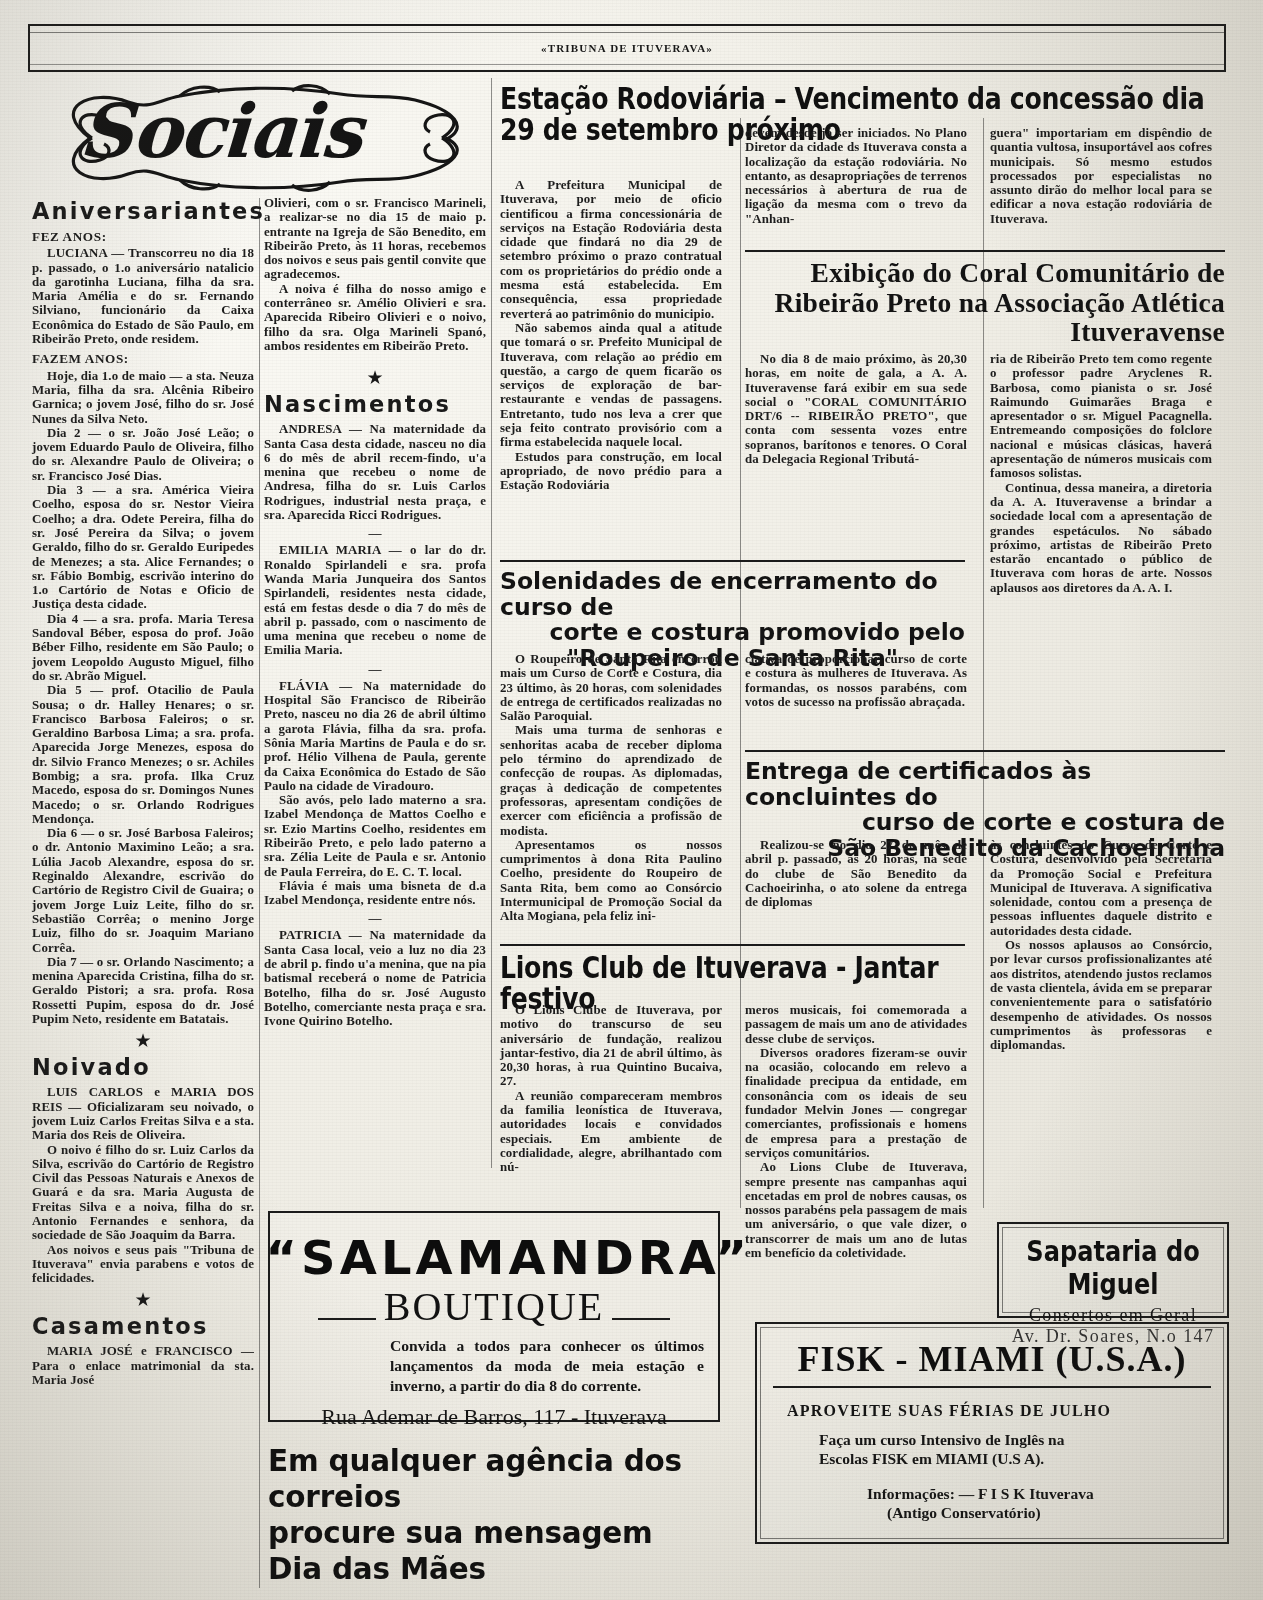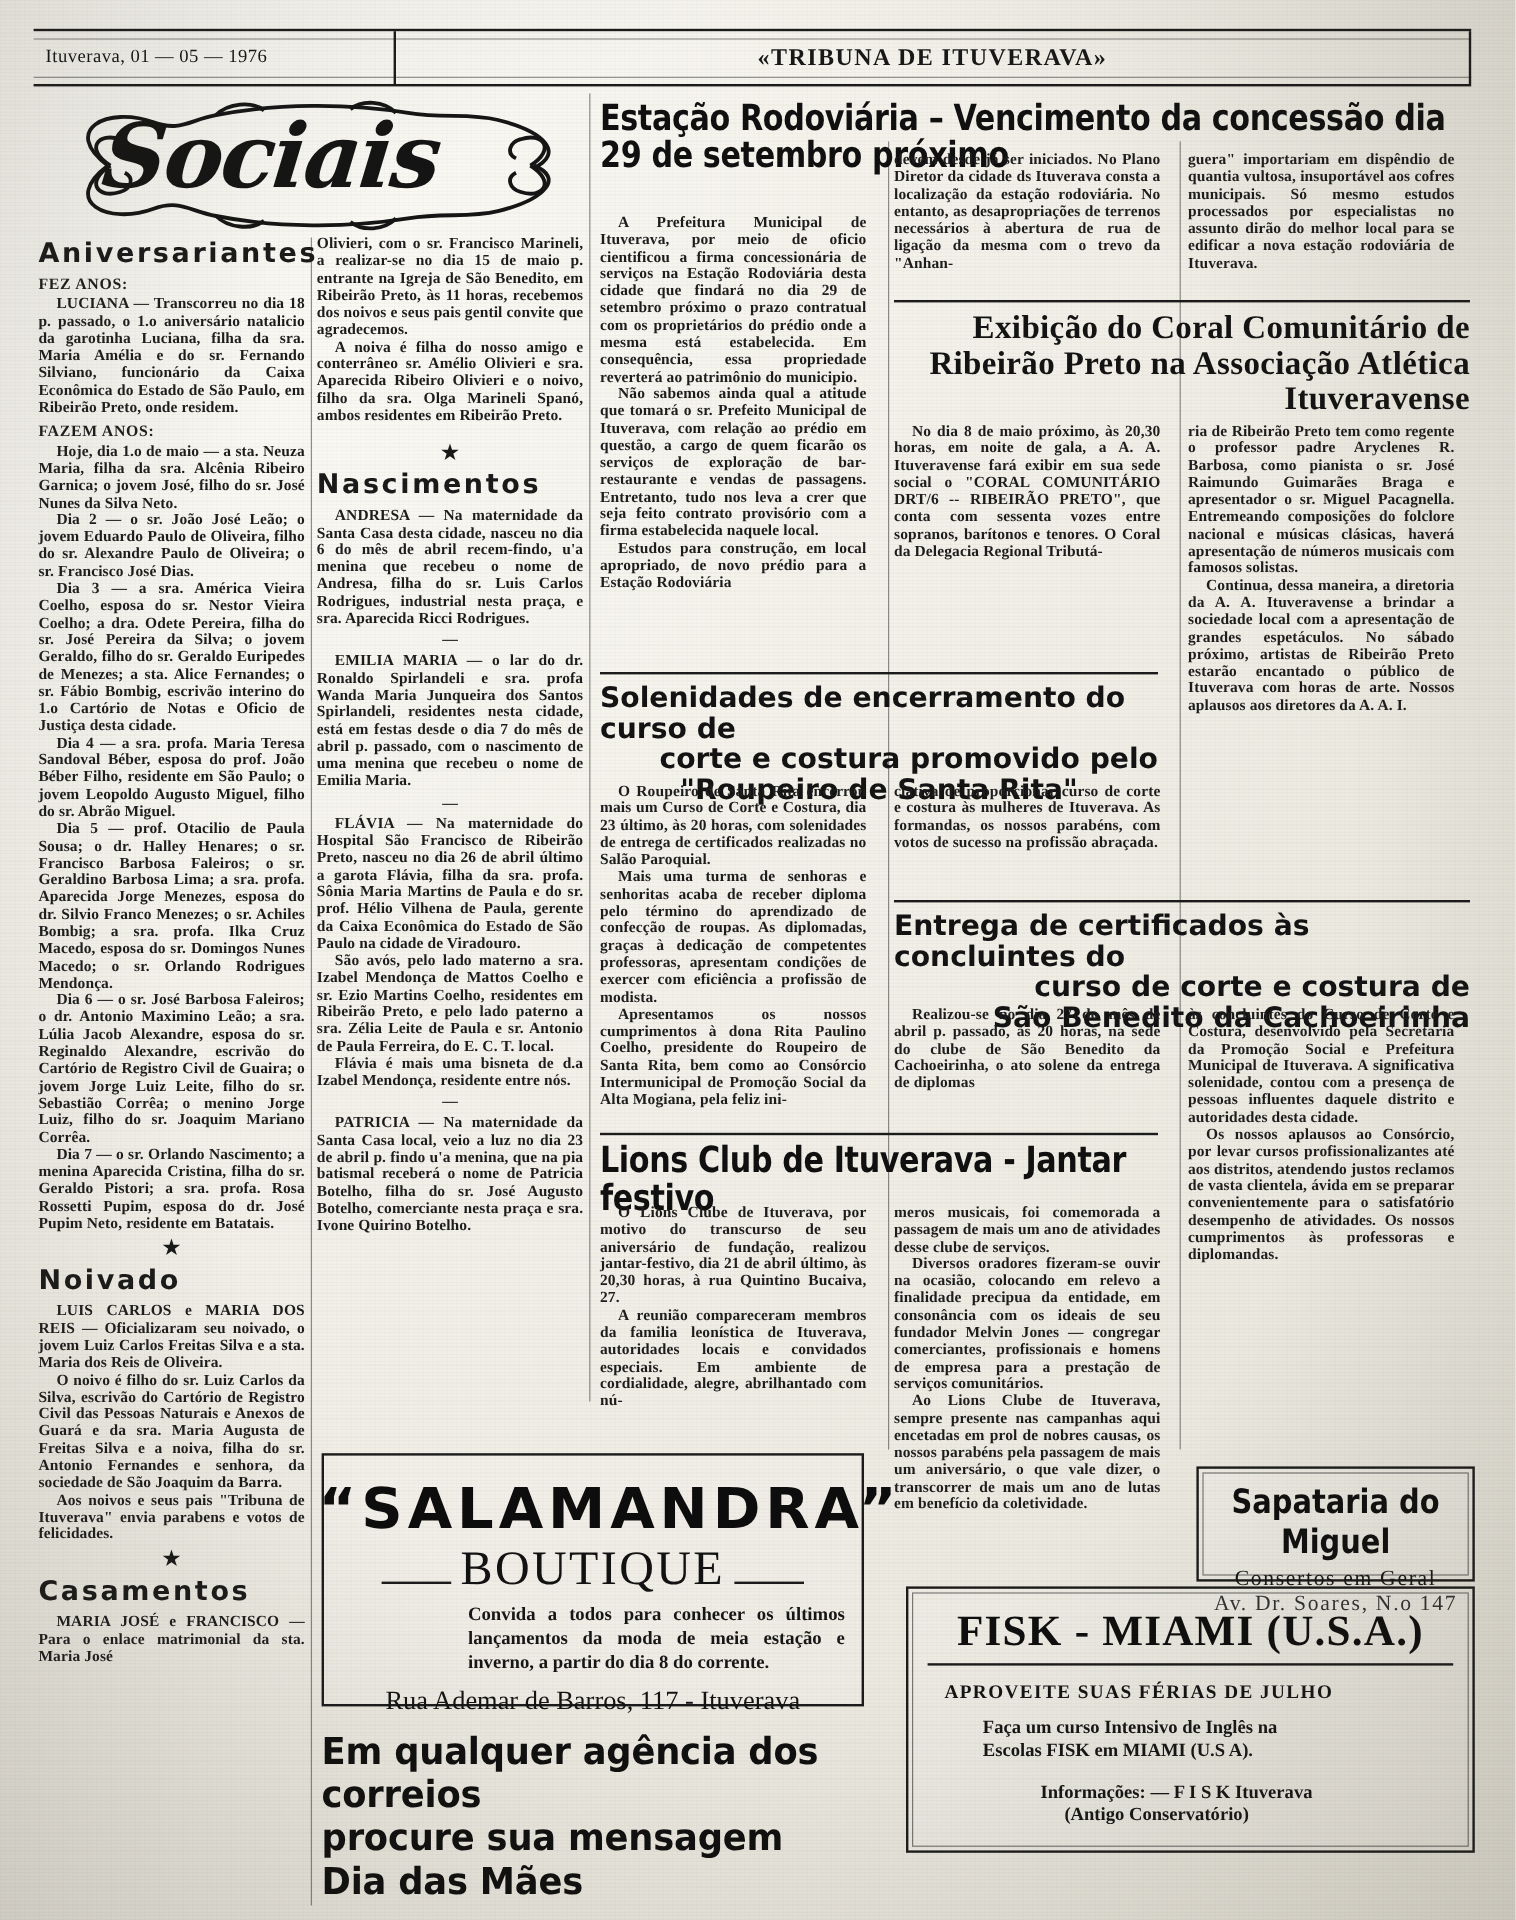--- a/index.html
+++ b/index.html
@@ -41,21 +41,21 @@
   .topbar:before{
     content:"";position:absolute;left:0;right:0;top:6px;height:0;
     border-top:1px solid rgba(30,30,30,.55);
   }
   .topbar:after{
     content:"";position:absolute;left:0;right:0;bottom:5px;height:0;
     border-top:1px solid rgba(30,30,30,.45);
   }
   .tb-cell{display:flex;align-items:center;justify-content:center;height:100%;position:relative;z-index:2;}
   .tb-date{width:290px;font-size:15.5px;letter-spacing:.4px;padding-left:10px;justify-content:flex-start;}
-  .tb-title{flex:1;font-size:20px;letter-spacing:1.2px;font-weight:600;}
+  .tb-title{flex:1;font-size:11px;letter-spacing:1.2px;font-weight:600;}
   .tb-num{width:180px;font-size:15.5px;justify-content:flex-end;padding-right:12px;}
   .tb-div{width:0;border-left:2px solid #1b1b1b;height:44px;}
 
   
   .cols{position:absolute;left:28px;top:78px;width:1200px;height:1500px;}
   .rule-v{position:absolute;top:0;bottom:0;border-left:1px solid rgba(35,35,35,.5);}
 
   
   .body-text{
     font-size:12.9px;line-height:14.3px;text-align:justify;
@@ -161,21 +161,20 @@
   .fisk-sub{font-family:"Liberation Serif",serif;font-weight:700;font-size:16px;letter-spacing:1.2px;color:#141414;}
   .fisk-body{font-family:"Liberation Serif",serif;font-weight:600;font-size:15.5px;line-height:19px;color:#151515;}
 </style>
 </head>
 <body>
 
 <div class="paper"></div>
 <div class="page">
 
   <div class="topbar">
-    <div class="tb-cell tb-date">Ituverava, 01 — 05 — 1976</div>
     <div class="tb-div"></div>
     <div class="tb-cell tb-title">«TRIBUNA DE ITUVERAVA»</div>
     <div class="tb-div"></div>
   </div>
 
   <div class="sociais-wrap" style="position:absolute;left:30px;top:80px;width:460px;height:115px;">
     <svg viewBox="0 0 460 115" width="460" height="115" style="position:absolute;left:0;top:0;">
       <g fill="none" stroke="#151515" stroke-width="3.2">
         <path d="M60 58 C20 28, 60 8, 98 22 C120 30, 128 20, 150 16 C200 6, 260 6, 310 14 C340 19, 360 14, 385 20 C425 30, 440 48, 415 60"></path>
         <path d="M60 58 C20 88, 60 108, 98 94 C120 86, 128 96, 150 100 C200 110, 260 110, 310 102 C340 97, 360 102, 385 96 C425 86, 440 68, 415 58"></path>

